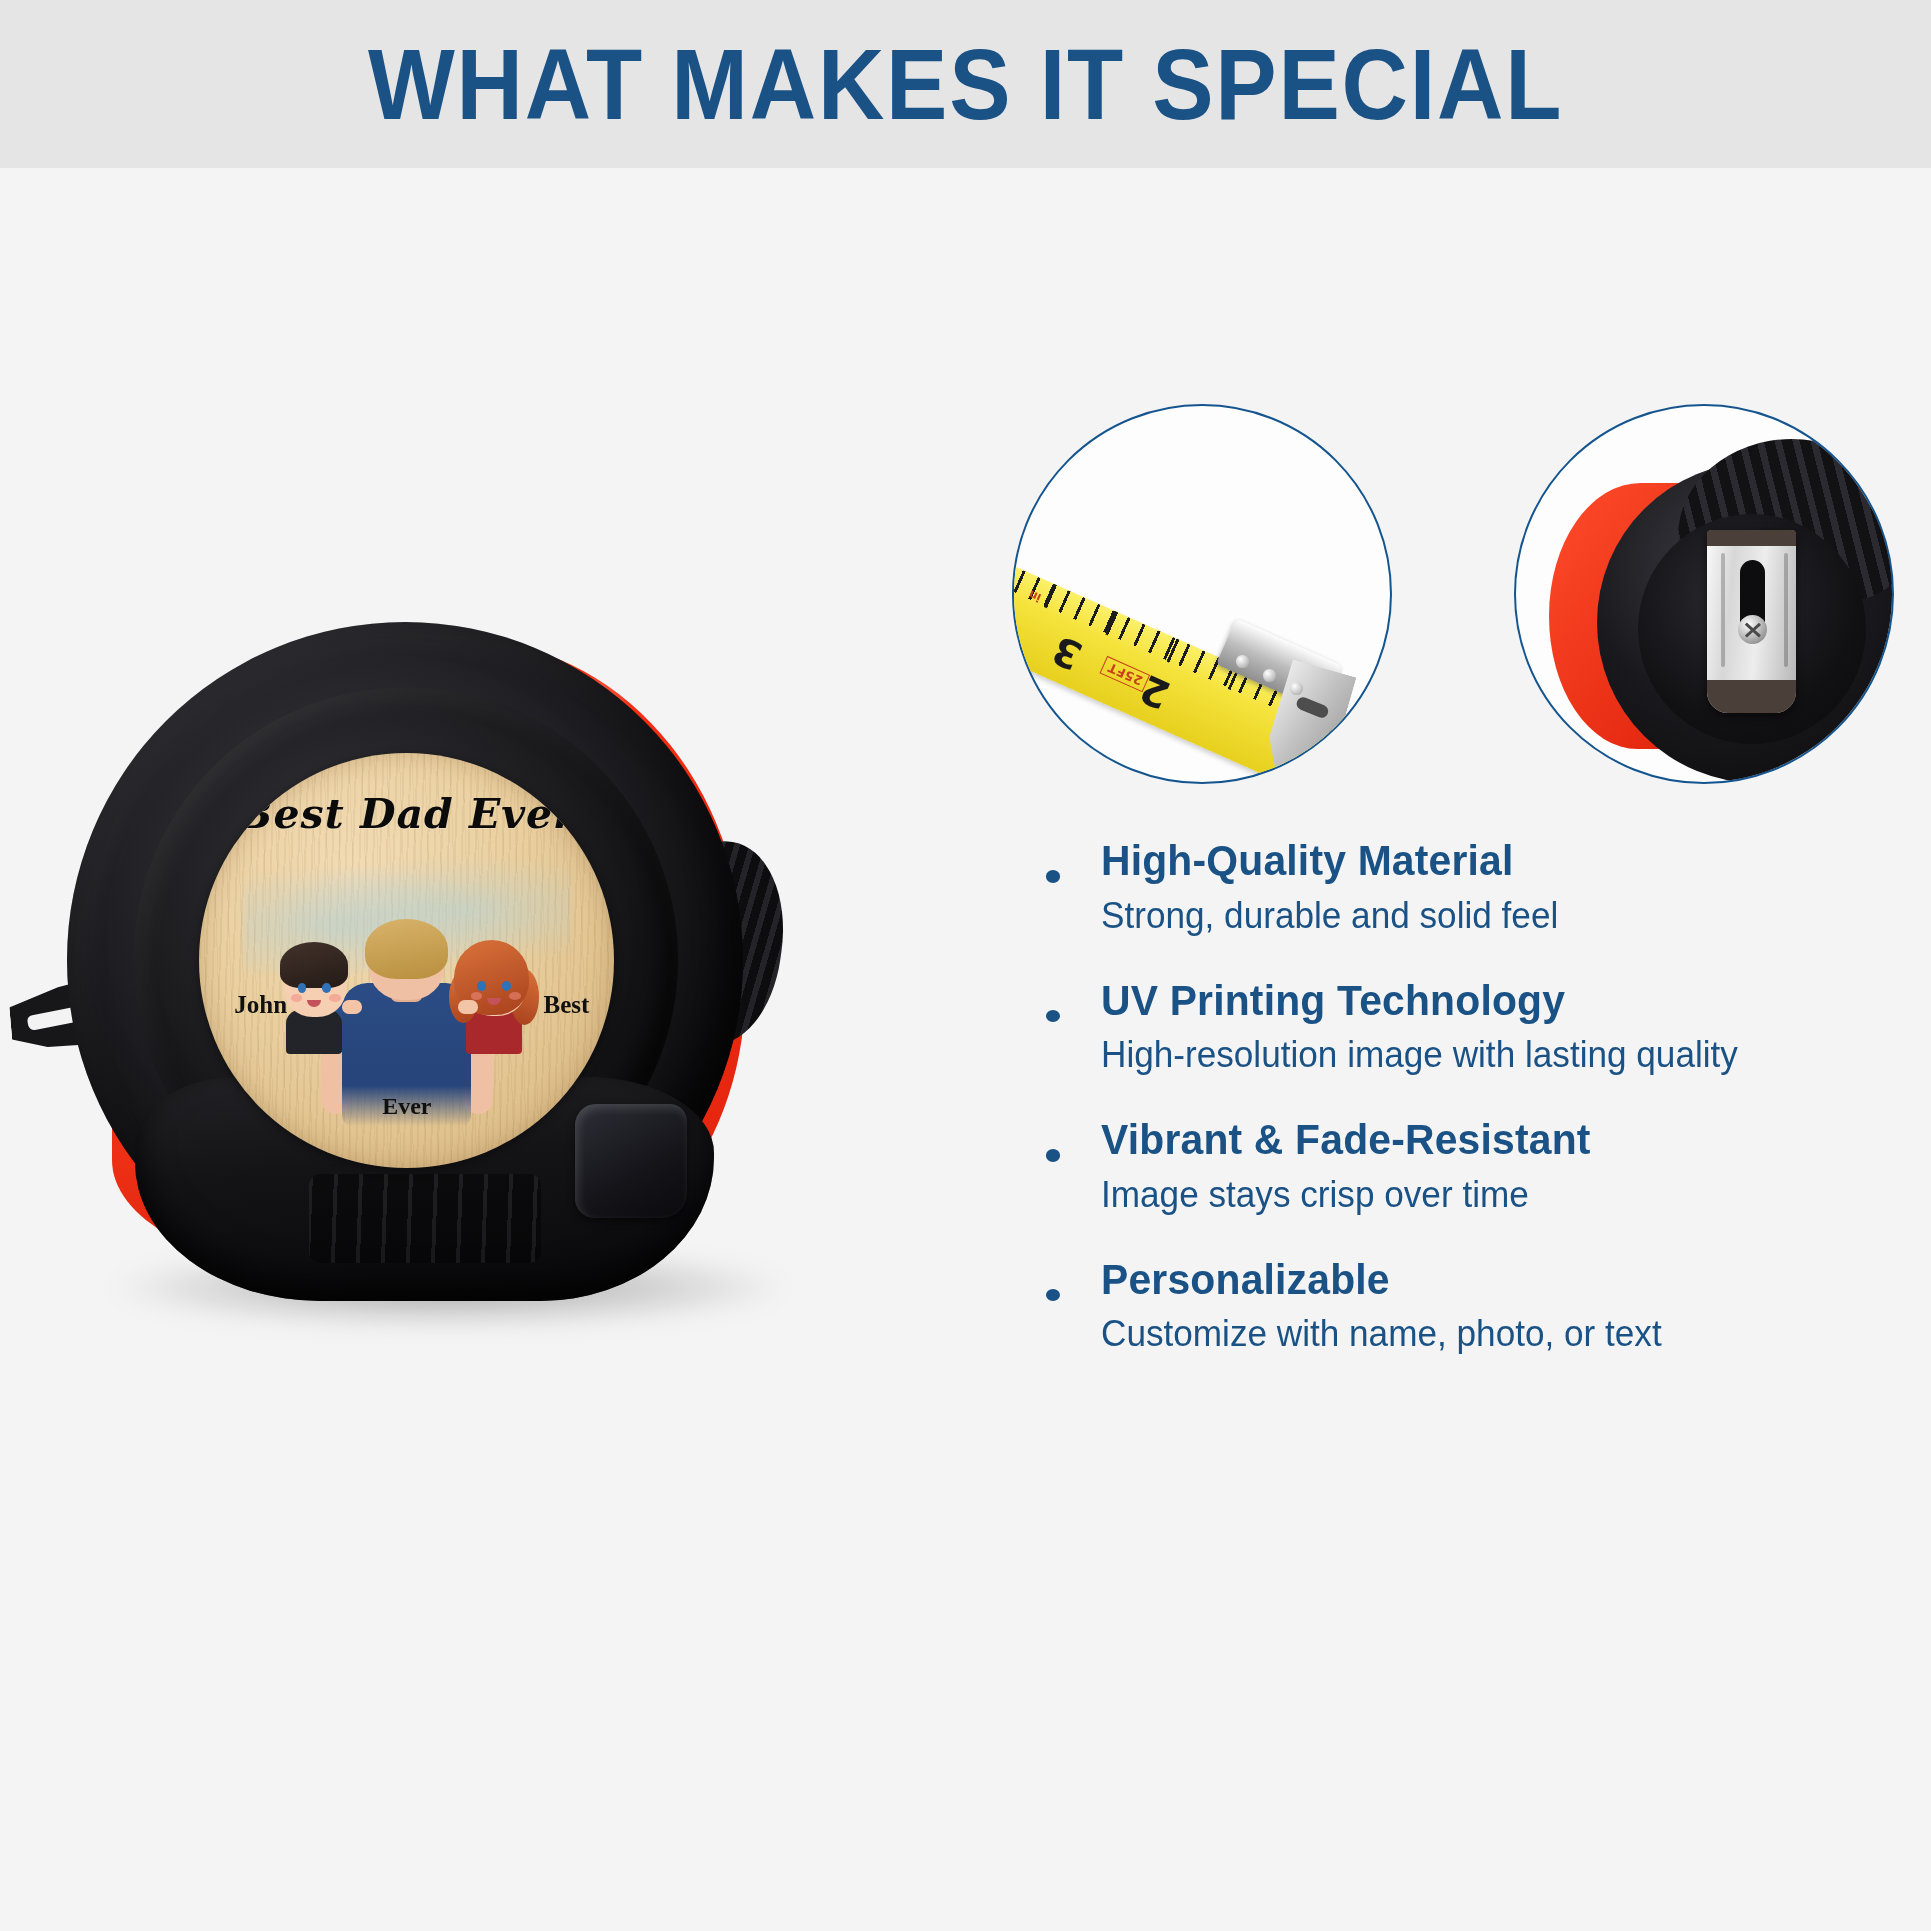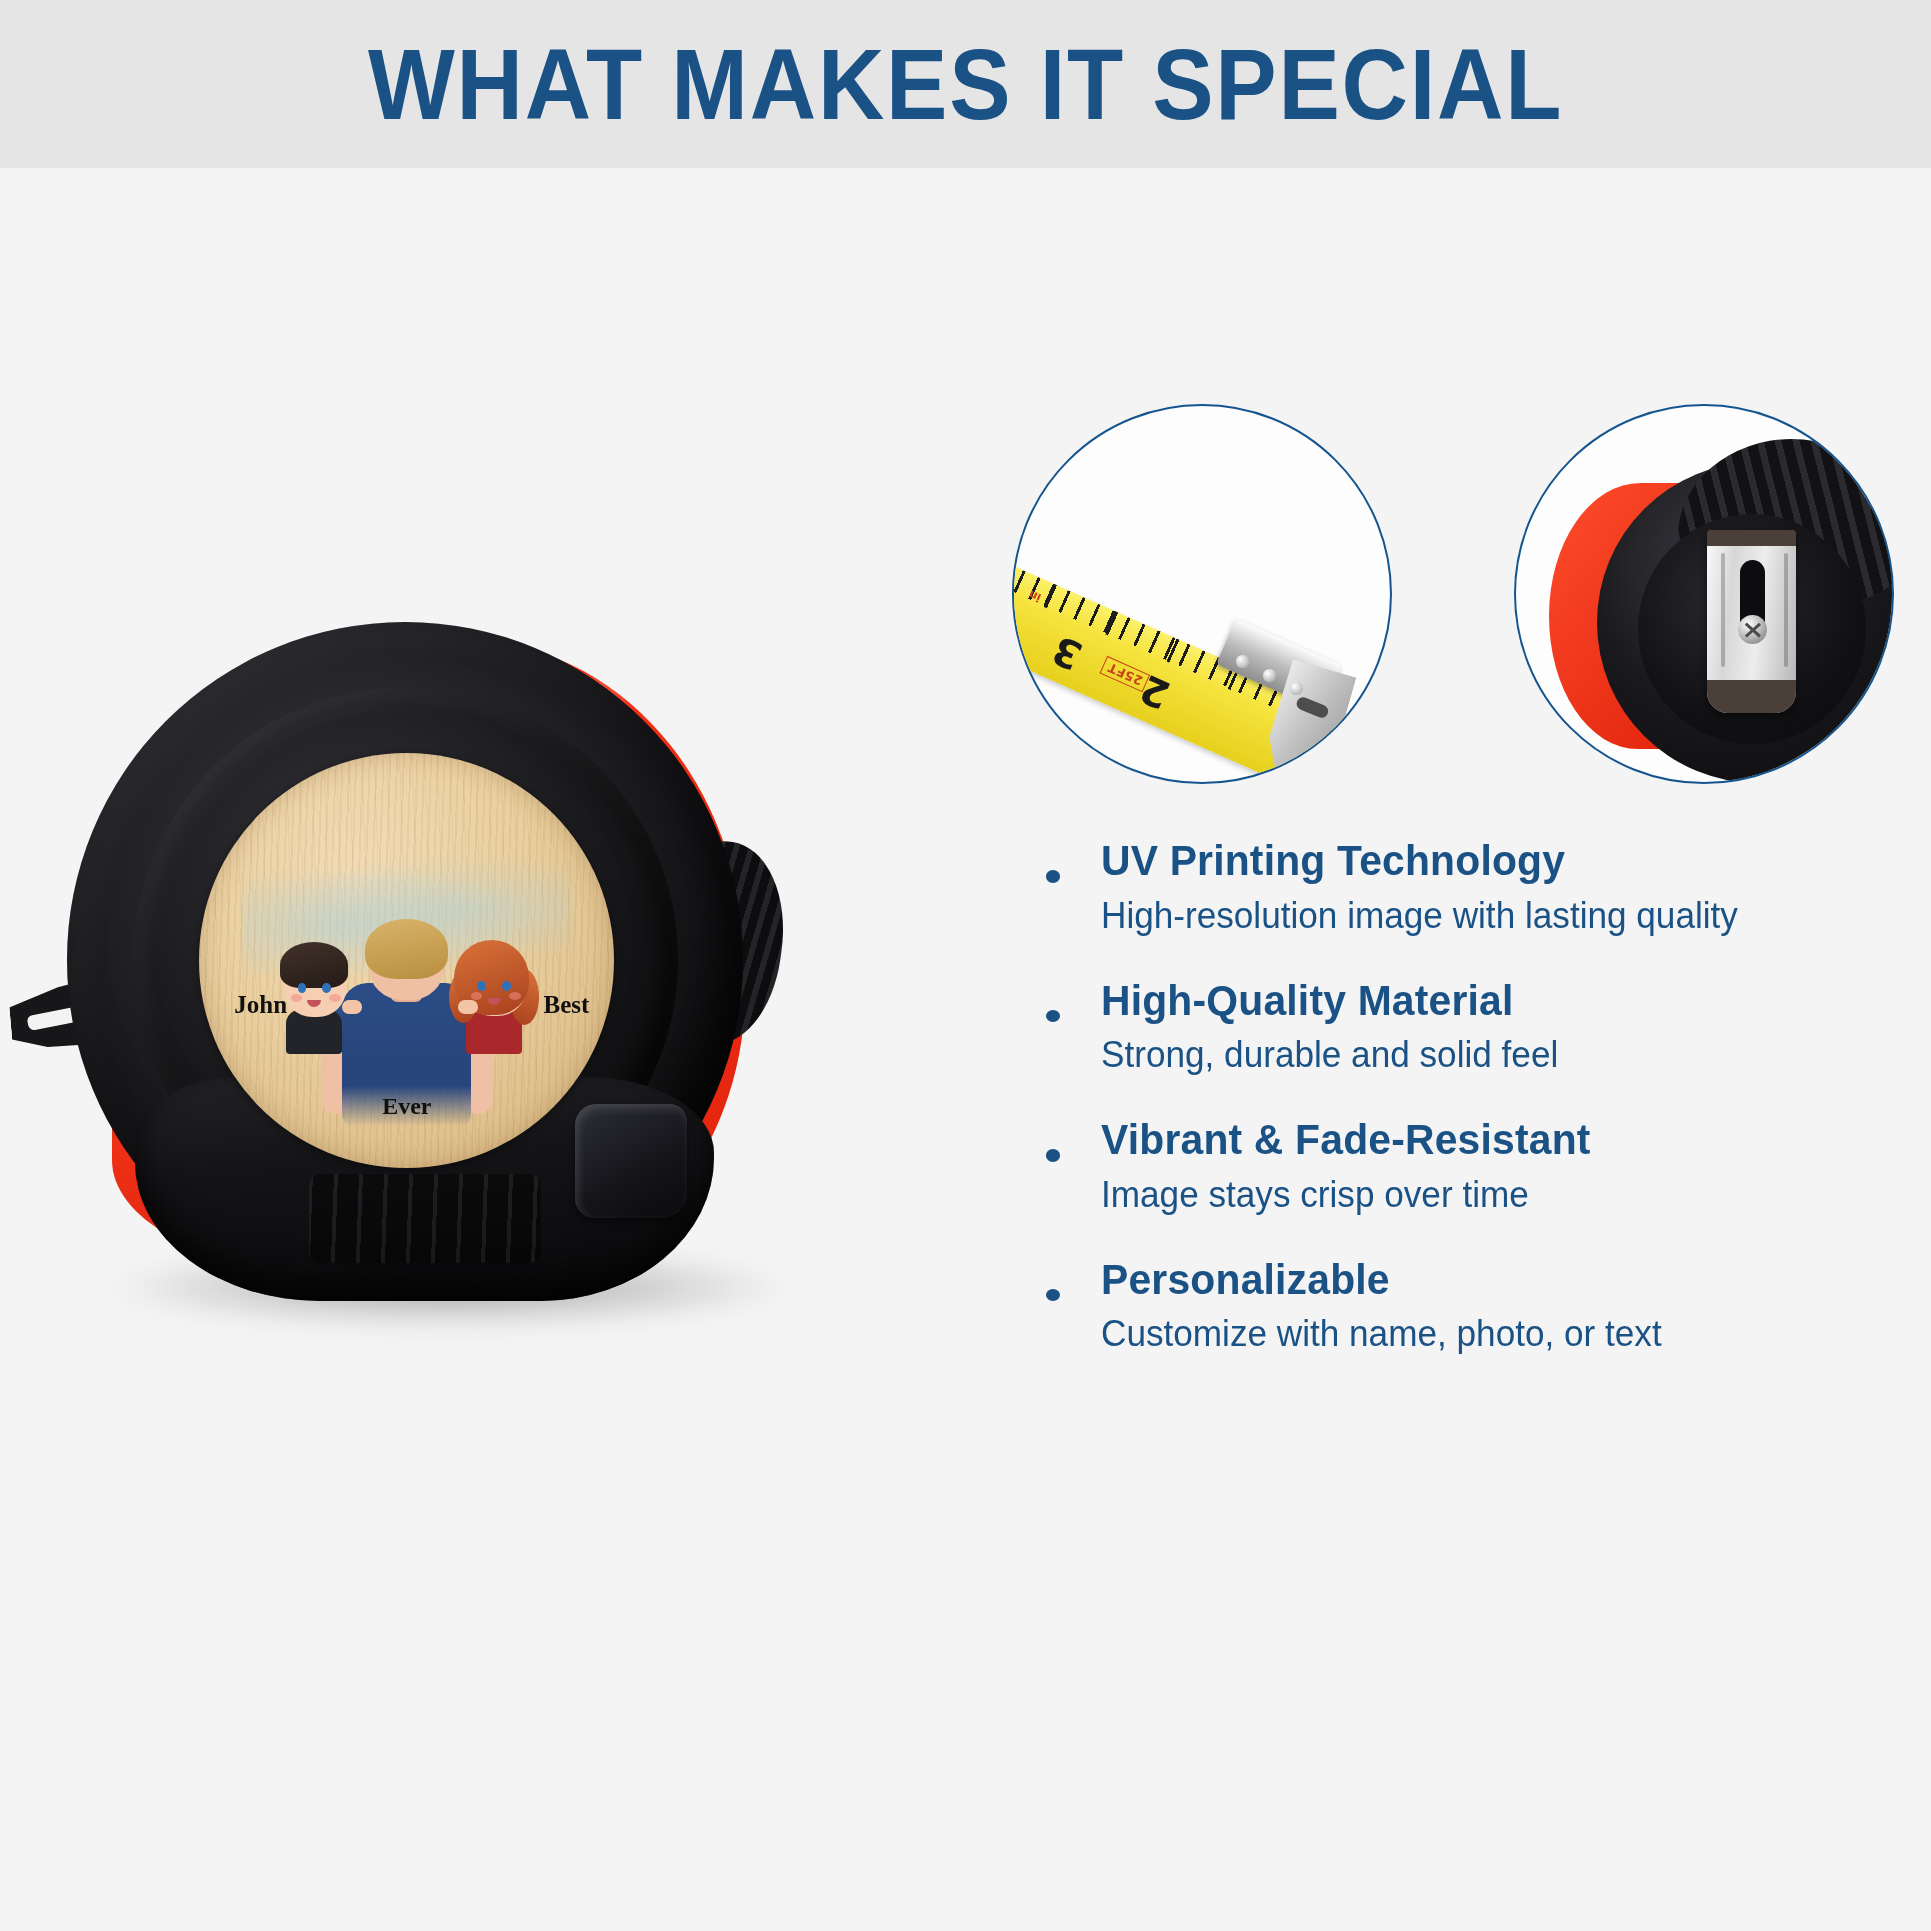--- a/index.html
+++ b/index.html
@@ -389,20 +389,21 @@
     <div class="housing"></div>
     <div class="grip-ring"></div>
     <div class="housing-bezel"></div>
 
     <div class="base"></div>
     <div class="base-ribs"></div>
     <div class="lock-button"></div>
 
     <div class="disc">
       <div class="disc-cloud"></div>
+      <div class="disc-title">Best Dad Ever</div>
 
       <div class="fam">
         <div class="dad-arm-l"></div>
         <div class="dad-arm-r"></div>
         <div class="dad-body"></div>
         <div class="dad-neck"></div>
         <div class="dad-head"></div>
         <div class="dad-hair"></div>
 
         <div class="kid boy">
@@ -467,28 +468,28 @@
   <div class="clip-line-l"></div>
   <div class="clip-line-r"></div>
   <div class="clip-hole"></div>
   <div class="clip-screw"></div>
 </div>
 
 <div class="features">
 
   <div class="feature">
     <span class="bullet"></span>
+    <div class="f-title">High-Quality Material</div>
+    <div class="f-desc">Strong, durable and solid feel</div>
+  </div>
+
+  <div class="feature">
+    <span class="bullet"></span>
     <div class="f-title">UV Printing Technology</div>
     <div class="f-desc">High-resolution image with lasting quality</div>
-  </div>
-
-  <div class="feature">
-    <span class="bullet"></span>
-    <div class="f-title">High-Quality Material</div>
-    <div class="f-desc">Strong, durable and solid feel</div>
   </div>
 
   <div class="feature">
     <span class="bullet"></span>
     <div class="f-title">Vibrant &amp; Fade-Resistant</div>
     <div class="f-desc">Image stays crisp over time</div>
   </div>
 
   <div class="feature">
     <span class="bullet"></span>

